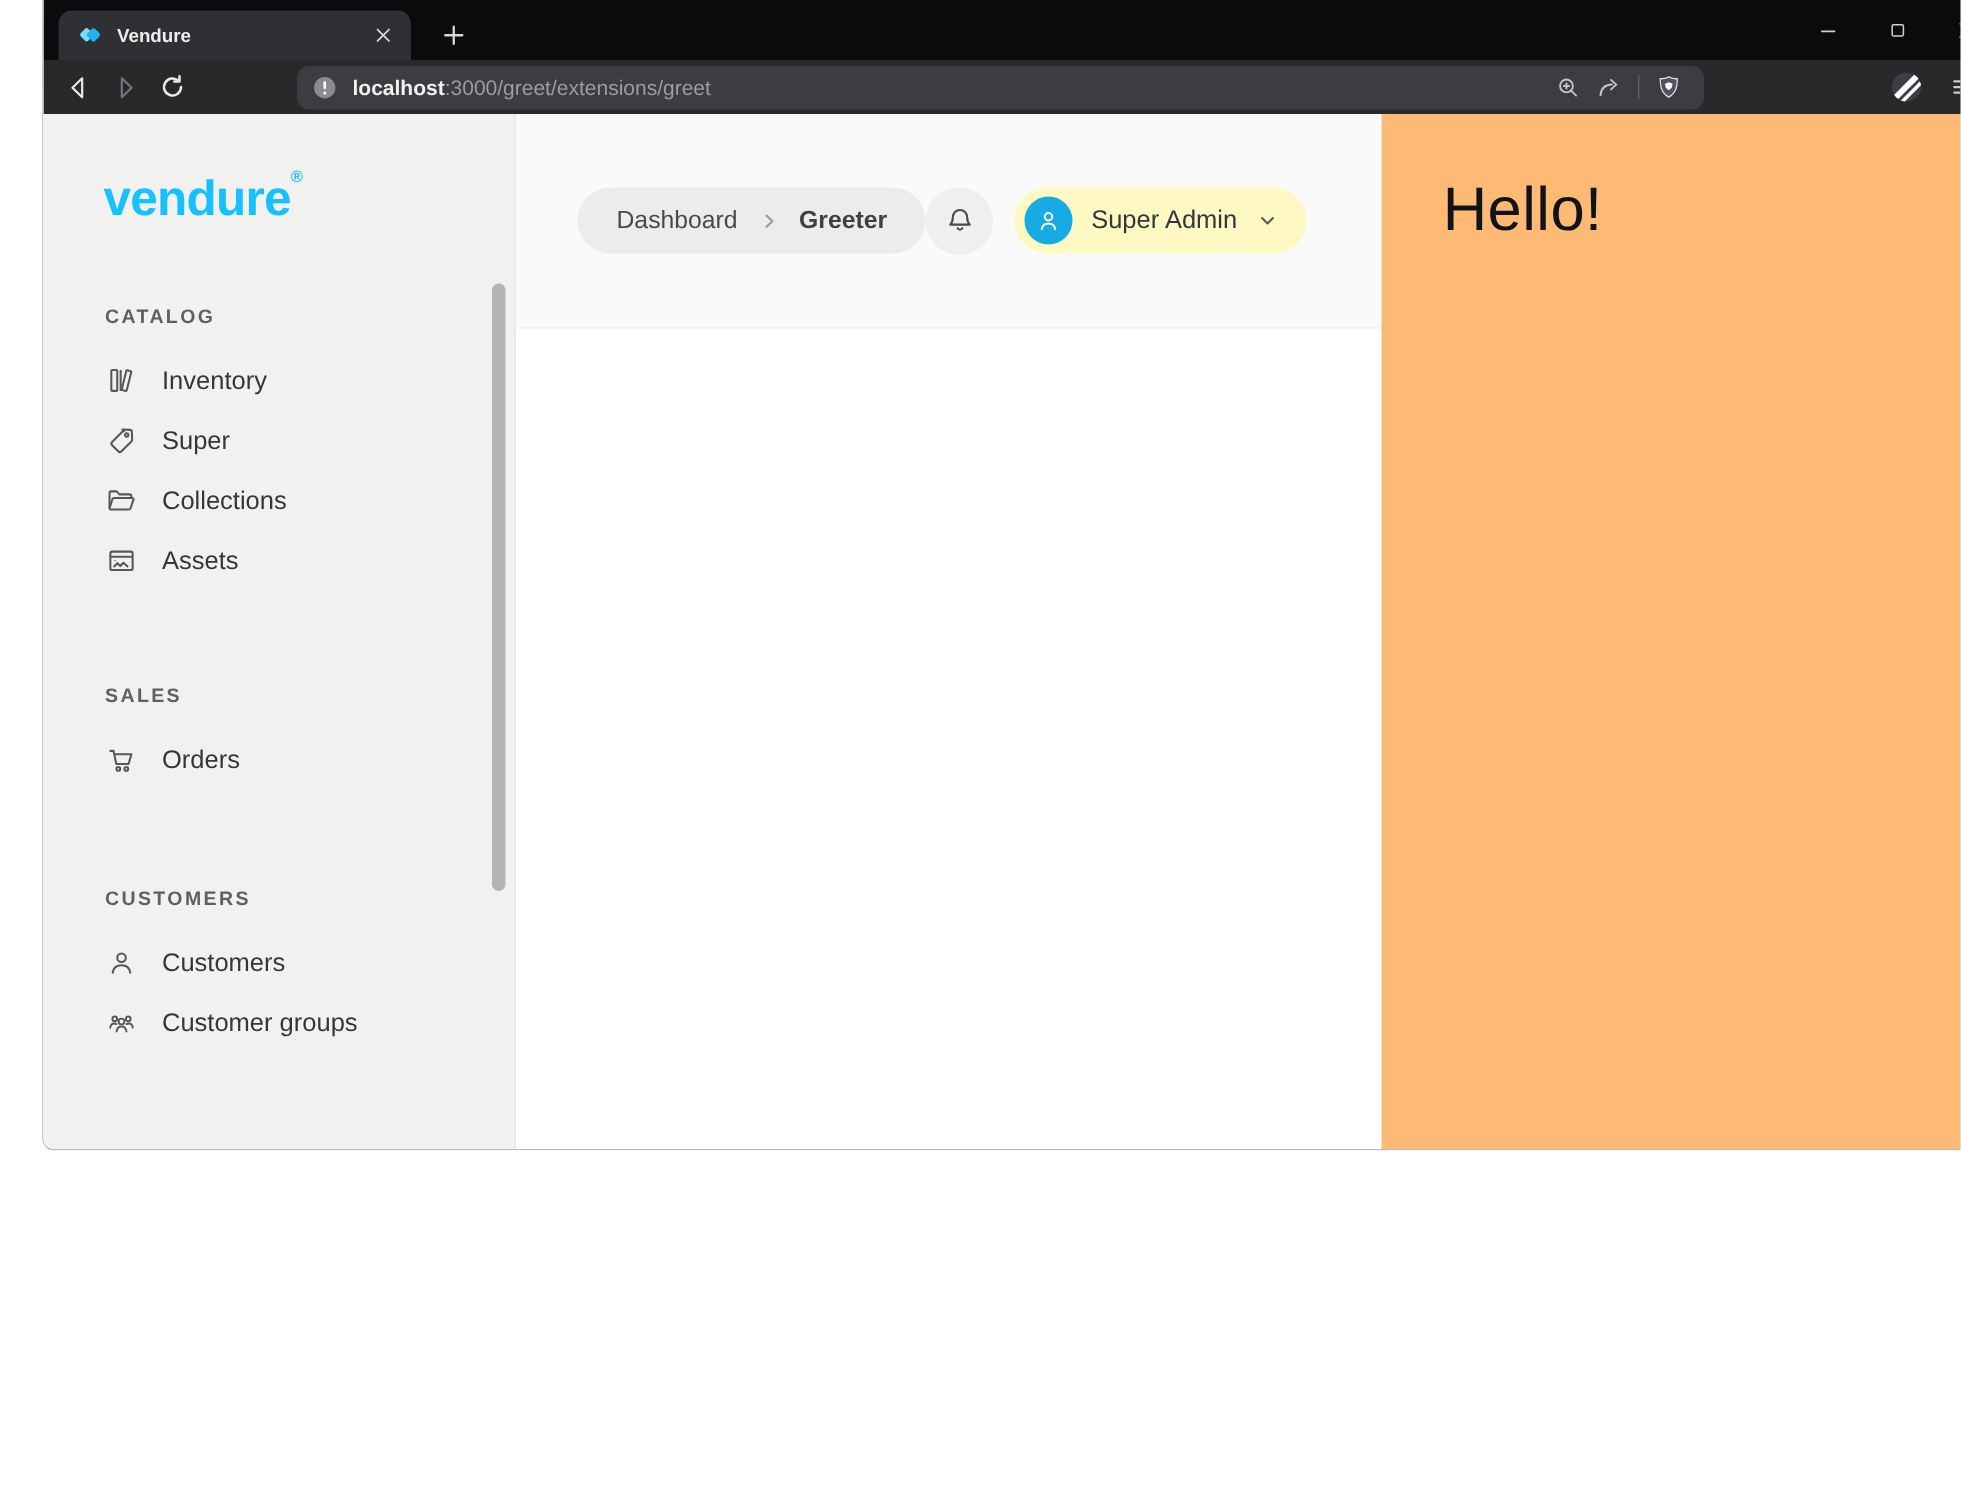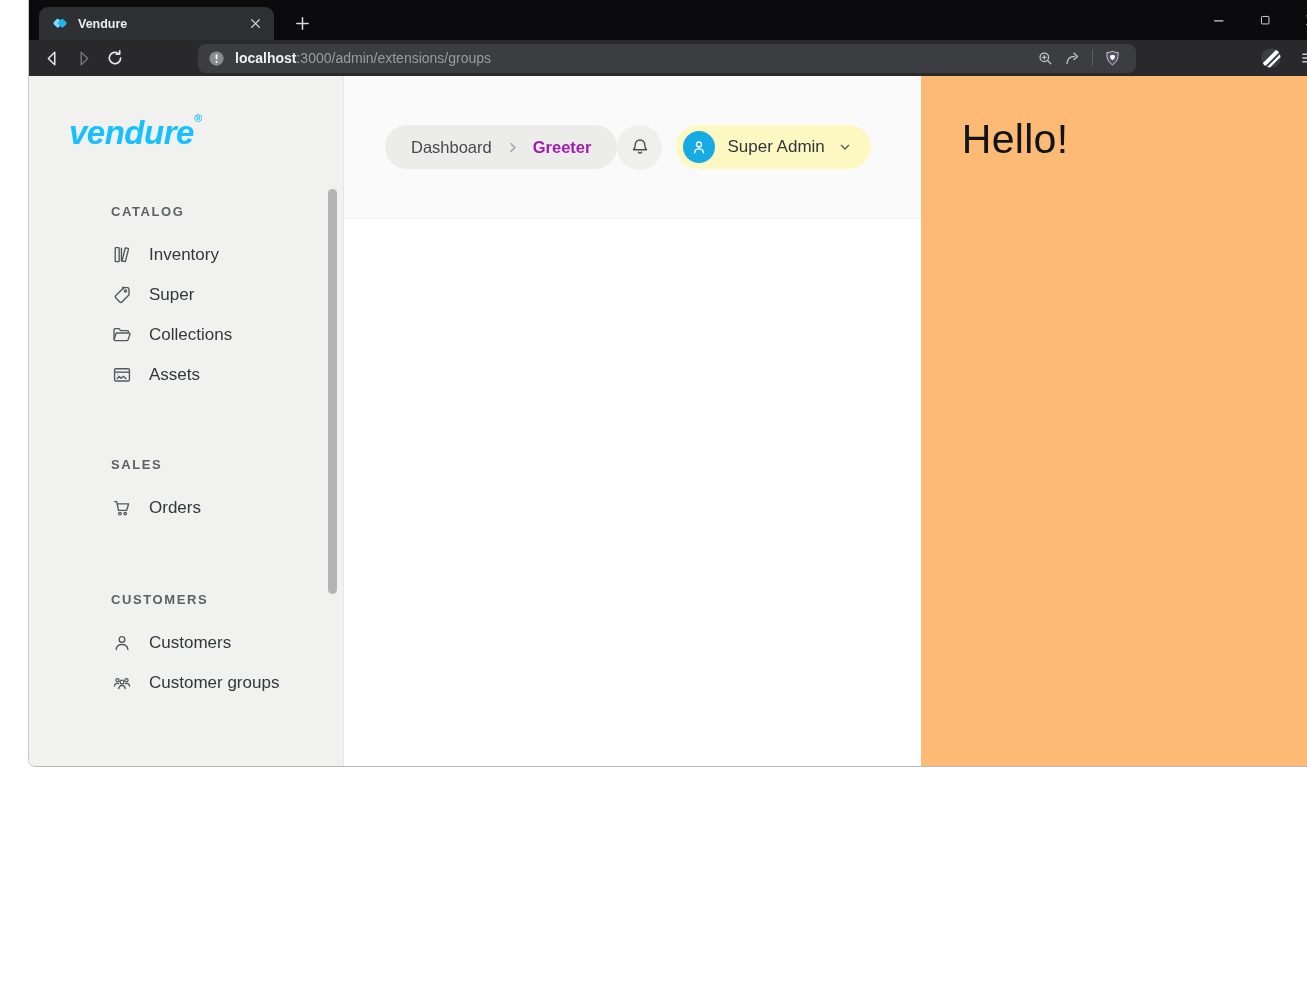--- a/index.html
+++ b/index.html
@@ -33,44 +33,44 @@
   .bar-divider { width:1px; height:16px; background:#5c5d62; margin:0 5px; flex:0 0 auto; }
   .tb-spacer { flex:1; }
   .profile-btn { width:30px; height:30px; display:flex; align-items:center; justify-content:center; cursor:pointer; flex:0 0 auto; }
   .menu-btn { width:30px; height:30px; margin-left:6px; display:flex; align-items:center; justify-content:center; cursor:pointer; flex:0 0 auto; }
 
   
   .page { flex:1; display:flex; min-height:0; background:#fff; }
 
   .sidebar { width:315px; flex:0 0 315px; background:#f1f1f0; border-right:1px solid #e6e6e5;
              position:relative; border-bottom-left-radius:8px; overflow:hidden; }
-  .logo-row { padding:36px 0 0 40px;font-style:italic; }
+  .logo-row { padding:36px 0 0 40px; }
   .logo { font-size:33px; font-weight:700; color:#17c1ff; letter-spacing:-0.5px; }
   .logo sup { font-size:11px; font-weight:700; vertical-align:22px; }
-  .side-nav { margin-top:52px;padding-left:41px; }
+  .side-nav { margin-top:52px; }
   .section { padding-left:41px; }
   .section-label { font-size:13px; font-weight:600; letter-spacing:1.6px; color:#5d6065; }
   .items { margin-top:16px; }
   .item { height:40px; display:flex; align-items:center; cursor:pointer; }
   .item .nav-ic { width:22px; height:22px; margin-right:16px; color:#54585d; flex:0 0 auto; }
   .item-label { font-size:17px; color:#33373c; }
   .sec-sales { margin-top:62px; }
   .sec-customers { margin-top:64px; }
   .side-divider { height:1px; background:#dcdcdb; margin:88px 43px 0 41px; }
   .collapse-row { margin:38px 35px 0 41px; height:40px; display:flex; align-items:center; justify-content:space-between; cursor:pointer; }
   .collapse-row + .collapse-row { margin-top:17px; }
   .chev-pill { width:38px; height:30px; border-radius:15px; background:#e3e3e2; display:flex; align-items:center; justify-content:center; cursor:pointer; }
   .side-scrollbar { position:absolute; right:6px; top:113px; width:9px; height:405px; background:#b4b4b4; border-radius:5px; cursor:pointer; }
 
   .main { flex:1; display:flex; flex-direction:row; min-width:0; }
   .main-header { height:143px; background:#fafafa; border-bottom:1px solid #f0f0ef;
                  display:flex; align-items:center; padding:0 50px 0 41px; flex:0 0 auto; }
   .breadcrumb { height:44px; background:#ececeb; border-radius:22px; display:flex; align-items:center; padding:0 26px; }
   .crumb { font-size:16.5px; color:#47494d; cursor:pointer; }
-  .crumb.current { font-weight:700; color:#a21caf; cursor:default; }
+  .crumb.current { font-weight:700; color:#404040; cursor:default; }
   .crumb-sep { margin:0 13px; display:flex; }
   .header-actions { margin-left:auto; display:flex; align-items:center; gap:14px; }
   .bell-btn { width:45px; height:45px; border-radius:50%; background:#efefee; display:flex; align-items:center; justify-content:center; cursor:pointer; }
   .user-pill { height:44px; background:#fef9c3; border-radius:22px; display:flex; align-items:center; padding:0 18px 0 7px; cursor:pointer; }
   .avatar { width:32px; height:32px; border-radius:50%; background:#17abe3; display:flex; align-items:center; justify-content:center; margin-right:12px; }
   .user-name { font-size:17px; color:#33363a; }
   .user-chev { margin-left:12px; display:flex; }
 
   .content { flex:1; background:#fdba74; padding:40px 0 0 41px; }
   .hello { font-size:41px; font-weight:400; color:#101418; letter-spacing:0.3px; }
@@ -140,21 +140,21 @@
     </div>
 
     <div class="addressbar">
       <span class="info-badge">
         <svg viewBox="0 0 24 24" width="19" height="19">
           <circle cx="12" cy="12" r="9" fill="#8a8b90"></circle>
           <rect x="10.9" y="6.6" width="2.2" height="6.6" rx="1.1" fill="#ffffff"></rect>
           <circle cx="12" cy="16.4" r="1.3" fill="#ffffff"></circle>
         </svg>
       </span>
-      <span class="url"><b>localhost</b><span>:3000/admin/extensions/groups</span></span>
+      <span class="url"><b>localhost</b><span>:3000/greet/extensions/greet</span></span>
       <span class="bar-icon">
         <svg viewBox="0 0 24 24" width="19" height="19" fill="none" stroke="#c3c4c8" stroke-width="1.6" stroke-linecap="round">
           <circle cx="10.5" cy="10.5" r="5.4"></circle>
             <path d="M14.6 14.6 18.6 18.6"></path>
             <path d="M8.3 10.5h4.4M10.5 8.3v4.4"></path>
         </svg>
       </span>
       <span class="bar-icon">
         <svg viewBox="0 0 24 24" width="20" height="20" fill="none" stroke="#c3c4c8" stroke-width="1.6" stroke-linecap="round" stroke-linejoin="round">
           <path d="M4.8 18.6c.5-5.6 3.6-8.4 9-8.6"></path>

